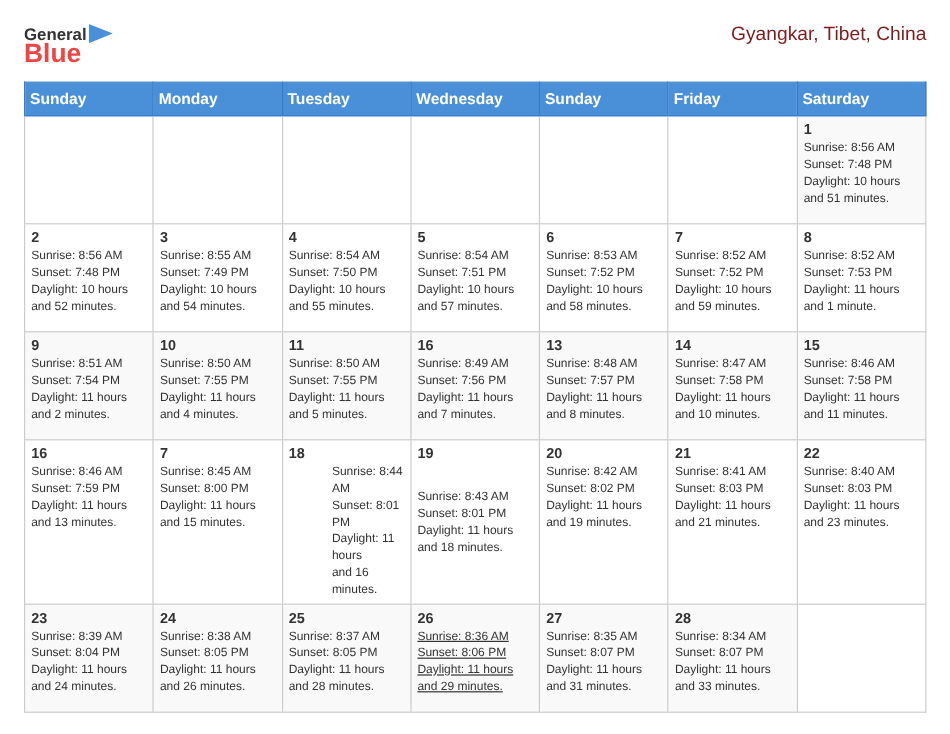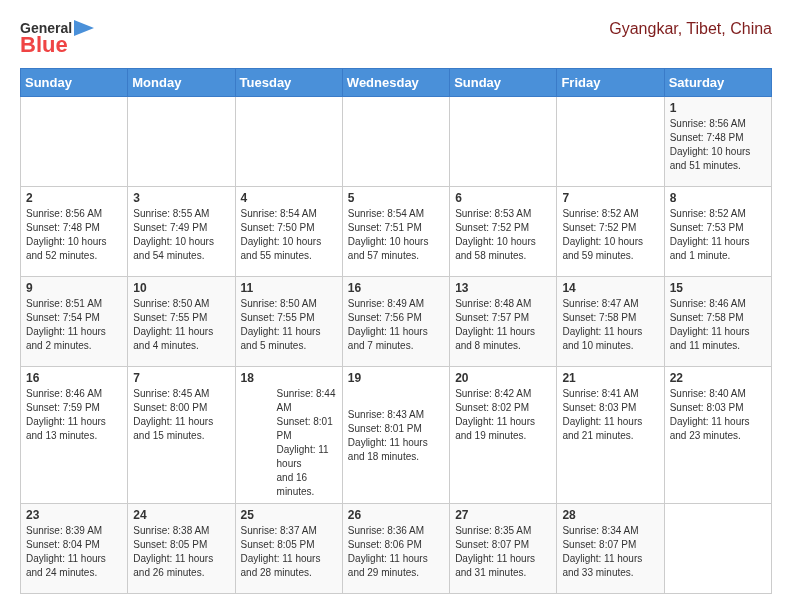--- a/index.html
+++ b/index.html
@@ -287,21 +287,21 @@
         </td>
         <td>
           <span class="day-num">25</span>
           <div class="day-info" style="white-space: pre-line;">Sunrise: 8:37 AM
 Sunset: 8:05 PM
 Daylight: 11 hours
 and 28 minutes.</div>
         </td>
         <td>
           <span class="day-num">26</span>
-          <div class="day-info" style="white-space: pre-line;">Sunrise: 8:36 AM
+          <div class="day-info" style="white-space: pre-line; text-decoration: underline;">Sunrise: 8:36 AM
 Sunset: 8:06 PM
 Daylight: 11 hours
 and 29 minutes.</div>
         </td>
         <td>
           <span class="day-num">27</span>
           <div class="day-info" style="white-space: pre-line;">Sunrise: 8:35 AM
 Sunset: 8:07 PM
 Daylight: 11 hours
 and 31 minutes.</div>

